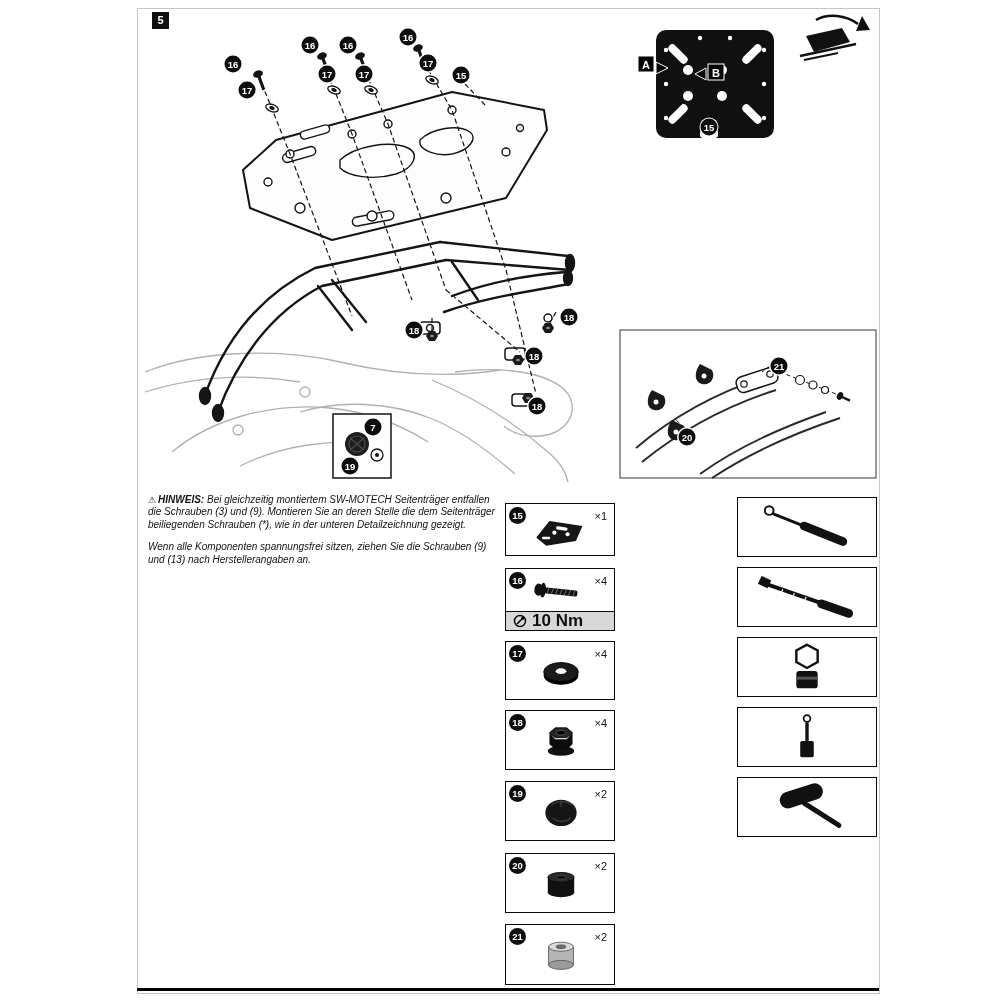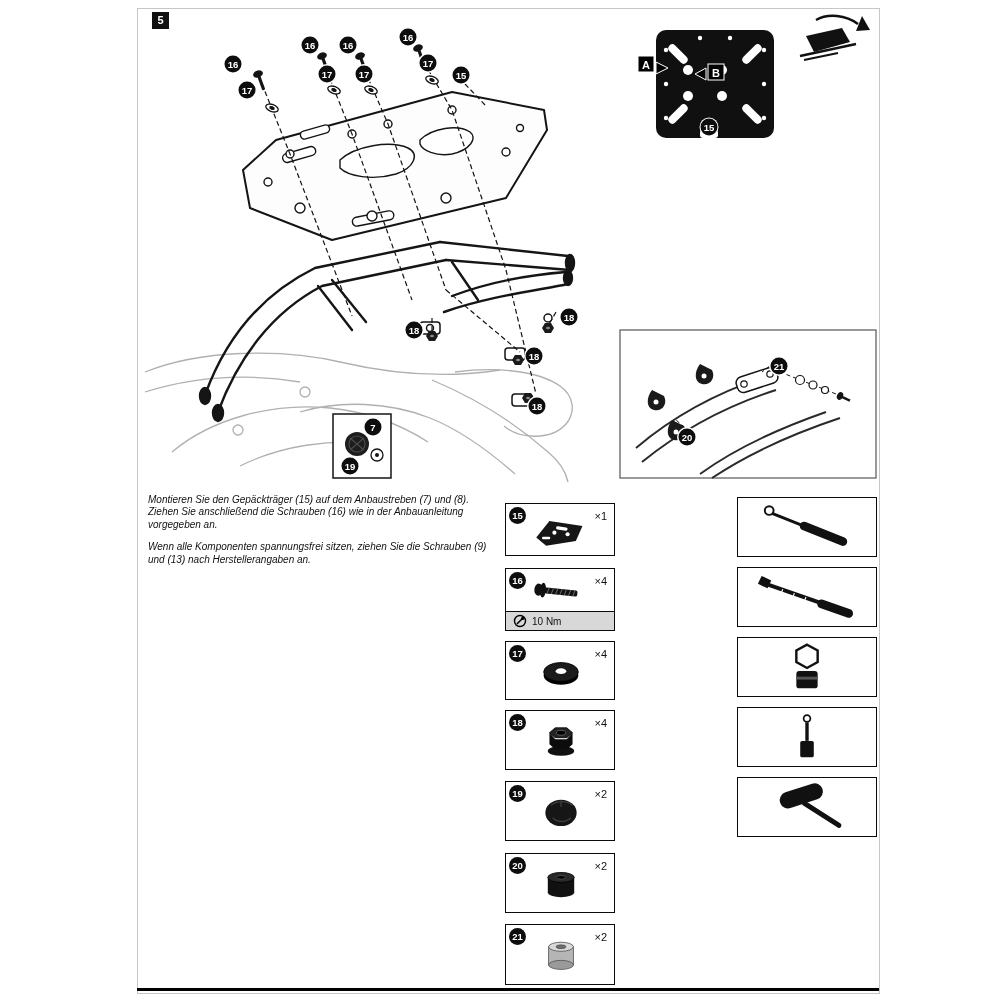--- a/index.html
+++ b/index.html
@@ -15,21 +15,21 @@
   .text-col{position:absolute;left:148px;top:494px;width:347px;font-size:10px;line-height:12.4px;font-style:italic;}
   .text-col p{margin:0 0 10px 0;}
   .warn{font-style:normal;font-size:9px;margin-right:2px;}
   .part-box{position:absolute;left:505px;width:110px;border:1px solid #0a0a0a;background:#fff;box-sizing:border-box;}
   .part-box .pco{position:absolute;left:3px;top:3px;width:17px;height:17px;border-radius:50%;background:#0d0d0d;color:#fff;
     font-size:9.5px;font-weight:bold;display:flex;align-items:center;justify-content:center;}
   .part-box .qty{position:absolute;right:7px;top:6px;font-size:11px;}
   .part-art{position:absolute;left:15px;top:4px;}
   .torque-strip{position:absolute;left:0;bottom:0;width:100%;height:19px;background:#d8d8d8;border-top:1px solid #0a0a0a;
     display:flex;align-items:center;gap:5px;padding-left:7px;box-sizing:border-box;}
-  .torque-strip span{font-weight:normal;font-size:10px;}
+  .torque-strip span{font-weight:bold;font-size:17px;}
   .tool-box{position:absolute;left:737px;width:140px;height:60px;border:1px solid #0a0a0a;background:#fff;box-sizing:border-box;
     display:flex;align-items:center;justify-content:center;}
 </style>
 </head>
 <body>
 
 <div class="page-frame"></div>
 
 <svg id="diagram" width="742" height="492" viewBox="137 8 742 492">
 
@@ -247,21 +247,21 @@
 <div class="co" style="left:534px;top:356px">18</div>
 <div class="co" style="left:537px;top:406px">18</div>
 <div class="co" style="left:373px;top:427px">7</div>
 <div class="co" style="left:350px;top:466px">19</div>
 
 <div class="co" style="left:709px;top:127px;box-shadow:none">15</div>
 <div class="co" style="left:779px;top:366px">21</div>
 <div class="co" style="left:687px;top:437px">20</div>
 
 <div class="text-col">
-  <p>Montieren Sie den Gepäckträger (15) auf dem Anbaustreben (7) und (8). Ziehen Sie anschließend die Schrauben (16) wie in der Anbauanleitung vorgegeben an.</p>
+  <p><span class="warn">⚠</span><b>HINWEIS:</b> <span>Bei gleichzeitig montiertem SW-MOTECH Seitenträger entfallen die Schrauben (3) und (9). Montieren Sie an deren Stelle die dem Seitenträger beiliegenden Schrauben (*), wie in der unteren Detailzeichnung gezeigt.</span></p>
   <p>Wenn alle Komponenten spannungsfrei sitzen, ziehen Sie die Schrauben (9) und (13) nach Herstellerangaben an.</p>
 </div>
 
 <div class="part-box" style="top:503px;height:53px">
   <div class="pco">15</div>
   <svg class="part-art" style="left:22px;top:6px" width="66" height="42" viewBox="0 0 80 48">
     <path d="M10,32 L26,12 L66,18 L58,36 L22,42 Z" fill="#161616"></path>
     <circle cx="32" cy="26" r="2.5" fill="#fff"></circle>
       <circle cx="48" cy="28" r="2.5" fill="#fff"></circle>
     <rect x="34" y="19" width="14" height="4" rx="2" fill="#fff" transform="rotate(8 41 21)"></rect>

